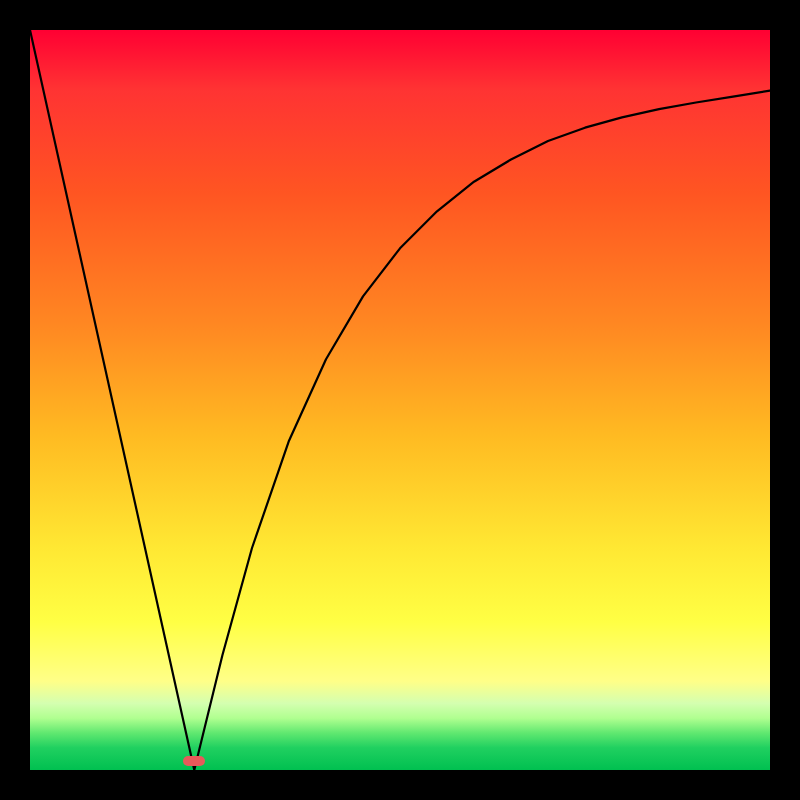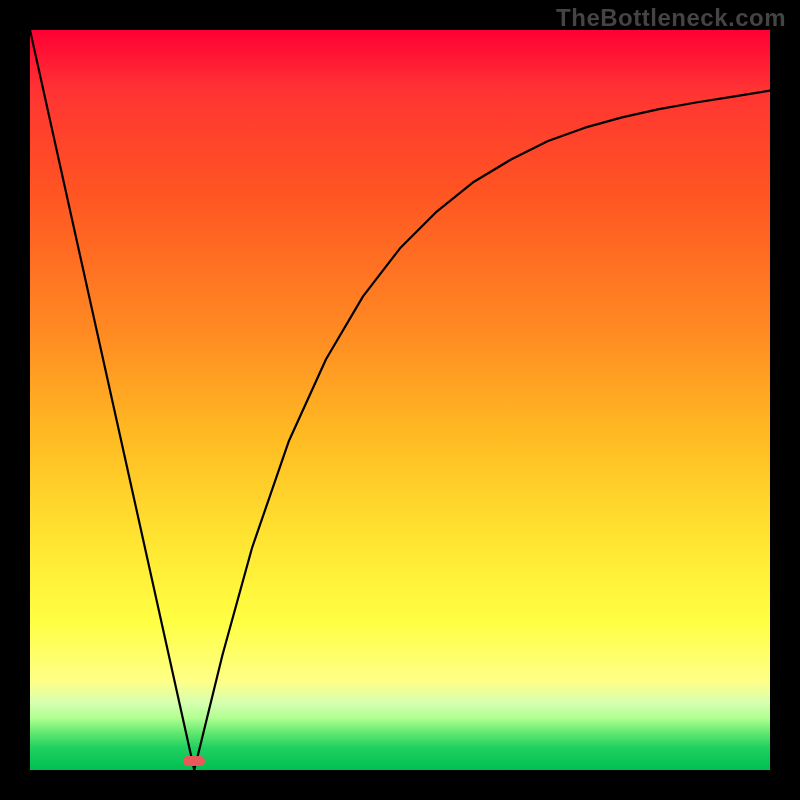--- a/index.html
+++ b/index.html
@@ -74,21 +74,20 @@
     background: #e85a5a;
     z-index: 4;
     transform: translate(-50%, -50%);
   }
 </style>
 </head>
 <body>
 
 <div class="frame">
 
-  <div class="watermark">TheBottleneck.com</div>
 
   <div class="plot-area">
     <div class="gradient-bg"></div>
 
     <svg class="curve-svg" viewBox="0 0 740 740" preserveAspectRatio="none">
       <path id="curve-path" fill="none" stroke="#000000" stroke-width="2.2" stroke-linejoin="round" stroke-linecap="round" d="M 0.00 0.00 L 164.28 740.00 L 164.28 740.00 L 192.40 625.30 L 222.00 518.00 L 259.00 410.70 L 296.00 329.30 L 333.00 266.40 L 370.00 218.30 L 407.00 181.30 L 444.00 151.70 L 481.00 129.50 L 518.00 111.00 L 555.00 97.68 L 592.00 87.32 L 629.00 79.18 L 666.00 72.52 L 703.00 66.60 L 740.00 60.68 "></path>
     </svg>
 
     <div id="marker" class="marker" style="left: 164.28px; top: 731.12px; background: rgb(232, 90, 90);"></div>
   </div>

